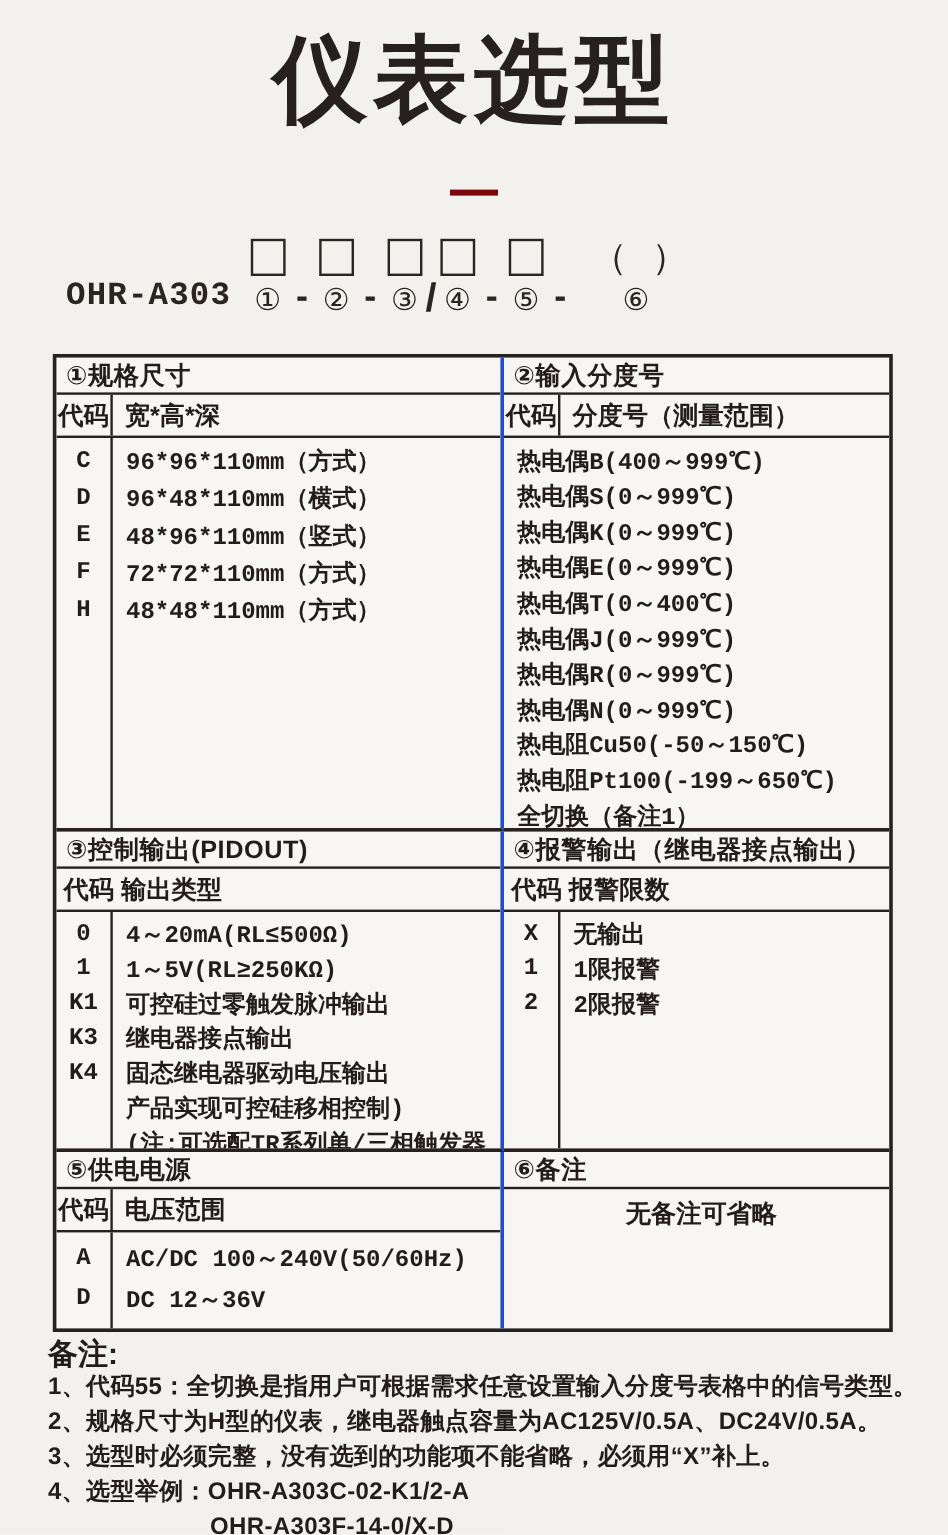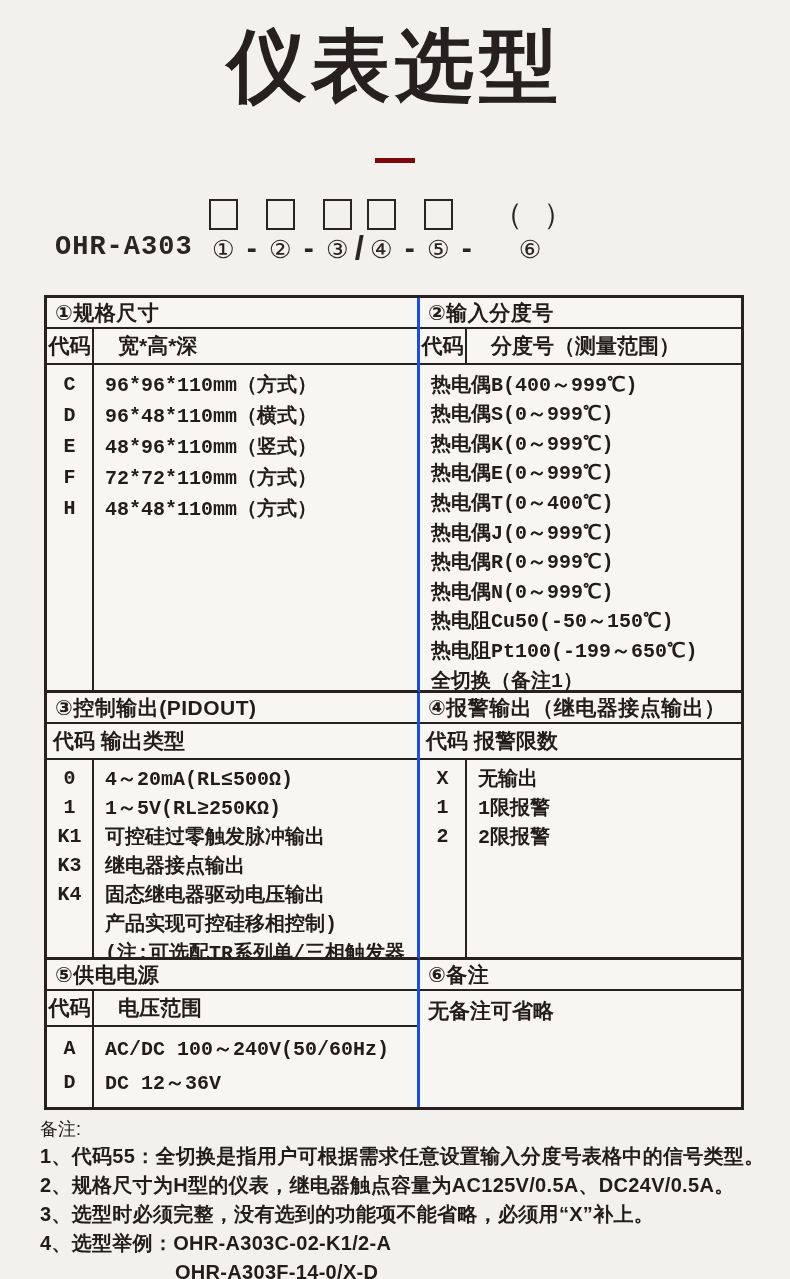--- a/index.html
+++ b/index.html
@@ -105,21 +105,21 @@
     display:flex; align-items:stretch;
     font-weight:800;
     font-size:21px;
   }
   .hcode {
     width:47px; flex:0 0 47px;
     display:flex; align-items:center; justify-content:center;
   }
   .hdr.with-div .hcode { border-right:2px solid #272220; }
   .hdr.no-div .hcode { width:52px; flex:0 0 52px; justify-content:flex-start; padding-left:6px; }
-  .hdesc { display:flex; align-items:center; padding-left:24px; }
+  .hdesc { display:flex; align-items:center; padding-left:10px; }
   .hdr.no-div .hdesc { padding-left:2px; }
 
   .rows { flex:1; display:flex; align-items:stretch; }
   .codecol {
     width:47px; flex:0 0 47px;
     border-right:2px solid #272220;
     padding-top:4px;
   }
   .desccol { flex:1; padding-top:4px; }
   .r {
@@ -136,27 +136,28 @@
   .c3 .r { height:29px; }
   .c4 .r { height:29px; }
   .c5 .r { height:34px; }
 
   .remark-body {
     flex:1;
     padding:6px 0 0 8px;
     font-family:"Liberation Mono","DejaVu Sans Mono",monospace;
     font-weight:700;
     font-size:21px;
+    text-align:center;
   }
 
   
   .notes { margin:6px 0 0 40px; width:720px; }
   .notes-heading {
-    font-weight:400;
-    font-size:18px;
+    font-weight:700;
+    font-size:25px;
     line-height:26px;
   }
   .note-item {
     font-weight:800;
     font-size:20px;
     line-height:29px;
     letter-spacing:0.3px;
     white-space:nowrap;
   }
   .note-item.indent2 { padding-left:135px; }

